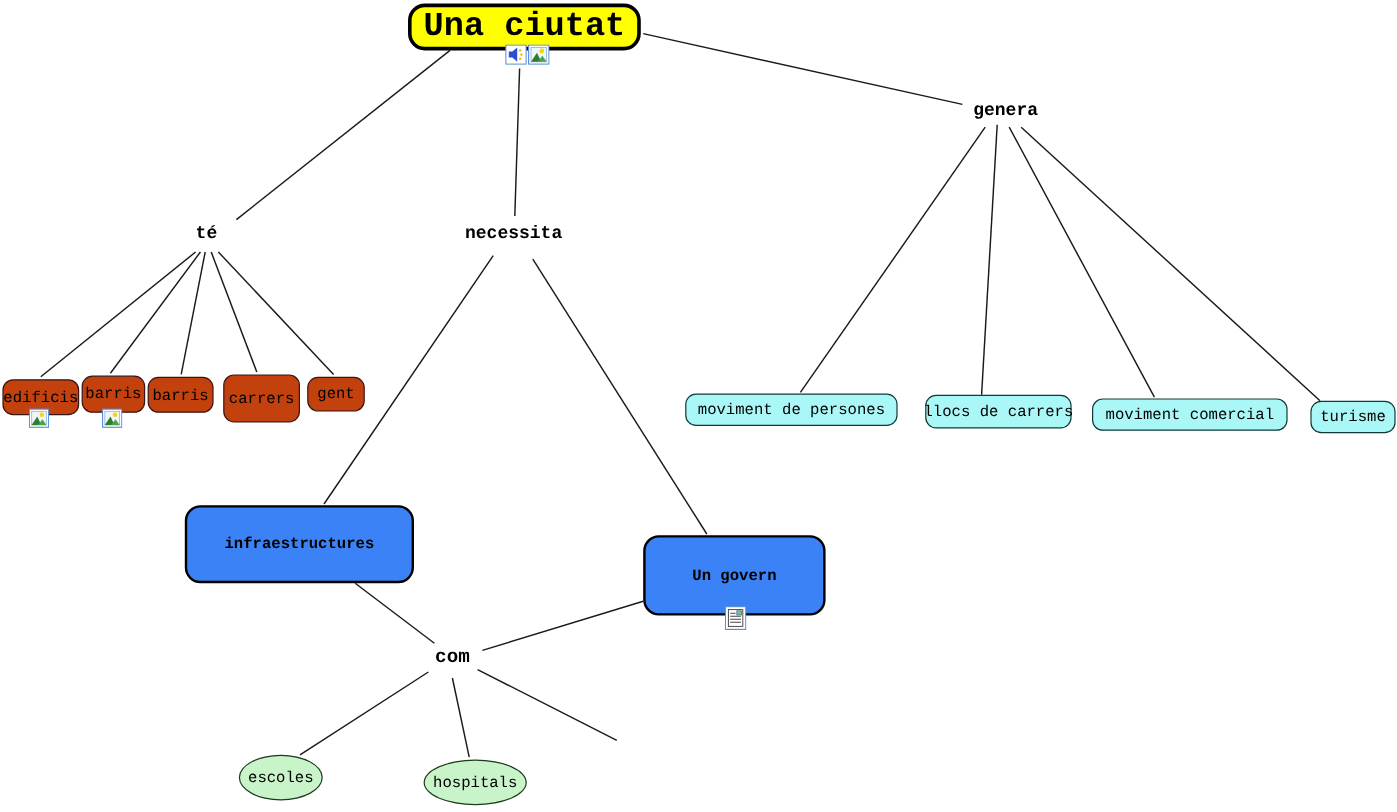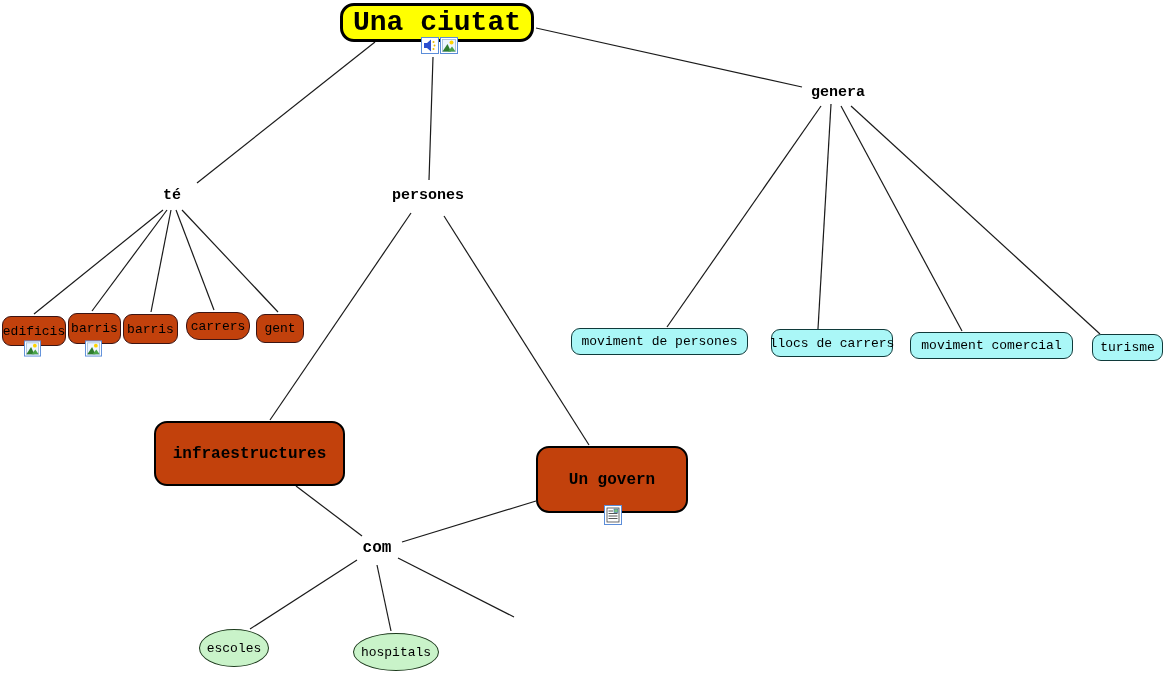--- a/index.html
+++ b/index.html
@@ -23,22 +23,22 @@
   }
   .pink{
     background:#c2410c;border:1.5px solid #3a1414;border-radius:9px;
     font-size:13px;
   }
   .cyan{
     background:#aaf7f7;border:1.5px solid #103a3a;border-radius:9px;
     font-size:13px;
   }
   .green{
-    background:#c2410c;border:2px solid #000;border-radius:13px;
-    font-weight:bold;font-size:16px;
+    background:#3b82f6;border:2px solid #000;border-radius:13px;
+    font-weight:bold;font-size:13px;
   }
   .ellipse{
     background:#c9f3c9;border:1.5px solid #1c3a1c;border-radius:50%;
     font-size:13px;
   }
   .phrase{
     position:absolute;z-index:2;transform:translate(-50%,-50%);
     font-weight:bold;font-size:15px;color:#000;white-space:nowrap;
   }
   .phrase.big{font-size:16px;}
@@ -92,28 +92,28 @@
   </svg>
   <svg class="res-icon" style="left:440px;top:37px;" width="18" height="17" viewBox="0 0 18 17">
     <rect x="0.5" y="0.5" width="17" height="16" fill="#ffffff" stroke="#5b8dd9"></rect>
     <rect x="2.5" y="2.5" width="13" height="12" fill="#eef6ff" stroke="#9bb8d8" stroke-width="0.8"></rect>
     <circle cx="11.5" cy="5.5" r="2" fill="#ffd400"></circle>
     <polygon points="2.5,14.5 7.5,7 11,14.5" fill="#2f7d2f"></polygon>
     <polygon points="8,14.5 12,9.5 15.5,14.5" fill="#4aa34a"></polygon>
   </svg>
 
   <div class="phrase" style="left:172px;top:195px;">té</div>
-  <div class="phrase" style="left:428px;top:195px;">persones</div>
+  <div class="phrase" style="left:428px;top:195px;">necessita</div>
   <div class="phrase" style="left:838px;top:92px;">genera</div>
   <div class="phrase big" style="left:377px;top:548px;">com</div>
 
   <div class="node pink" style="left:2px;top:316px;width:64px;height:30px;">edificis</div>
   <div class="node pink" style="left:68px;top:313px;width:53px;height:31px;">barris</div>
   <div class="node pink" style="left:123px;top:314px;width:55px;height:30px;">barris</div>
-  <div class="node pink" style="left:186px;top:312px;width:64px;height:28px;border-radius:13px;">carrers</div>
+  <div class="node pink" style="left:186px;top:312px;width:64px;height:40px;">carrers</div>
   <div class="node pink" style="left:256px;top:314px;width:48px;height:29px;">gent</div>
 
   <svg class="res-icon" style="left:24px;top:340px;" width="17" height="17" viewBox="0 0 18 17">
     <rect x="0.5" y="0.5" width="17" height="16" fill="#ffffff" stroke="#5b8dd9"></rect>
     <rect x="2.5" y="2.5" width="13" height="12" fill="#eef6ff" stroke="#9bb8d8" stroke-width="0.8"></rect>
     <circle cx="11.5" cy="5.5" r="2" fill="#ffd400"></circle>
     <polygon points="2.5,14.5 7.5,7 11,14.5" fill="#2f7d2f"></polygon>
     <polygon points="8,14.5 12,9.5 15.5,14.5" fill="#4aa34a"></polygon>
   </svg>
   <svg class="res-icon" style="left:85px;top:340px;" width="17" height="17" viewBox="0 0 18 17">

